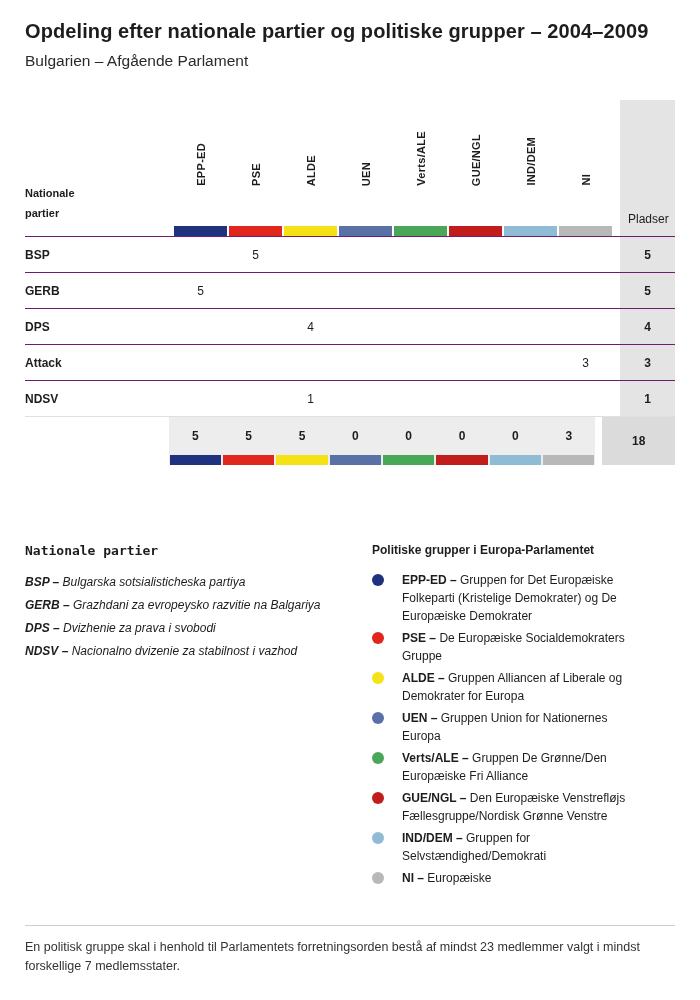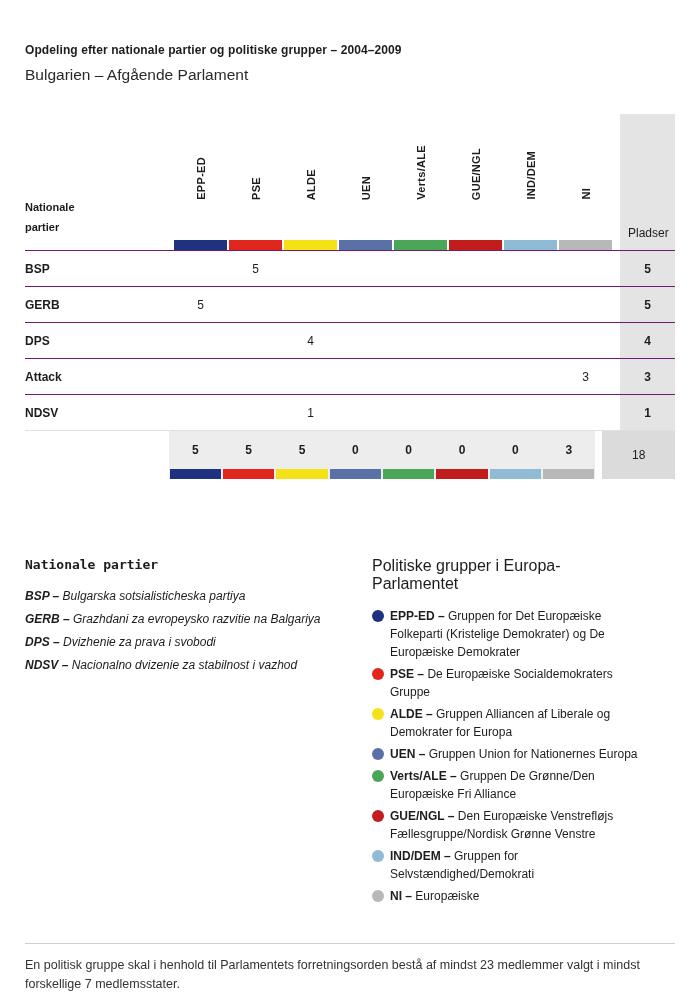--- a/index.html
+++ b/index.html
@@ -1,18 +1,18 @@
 <!DOCTYPE html>
 <html><head>
 <meta charset="utf-8">
 <style>
   html,body{margin:0;padding:0;background:#fff;}
   body{width:700px;height:1000px;overflow:hidden;font-family:"Liberation Sans",sans-serif;color:#1d1d1b;}
   .container{padding:20px 25px 0;}
-  .title{font-size:12px;font-weight:700;letter-spacing:.1px;margin-top:23px;}
+  .title{font-size:20px;font-weight:700;letter-spacing:.1px;}
   .subtitle{font-size:15.5px;font-weight:400;margin-top:9px;color:#2a2a2a;}
 
   
   .table{margin-top:30px;}
   .hrow,.brow,.trow{display:flex;}
   .hrow{height:136px;}
   .hcell-party{width:148px;display:flex;align-items:flex-end;}
   .nat-label{font-size:11px;font-weight:700;width:56px;word-break:break-all;line-height:1.8;margin-bottom:12px;}
   .hcell{width:55px;display:flex;flex-direction:column;justify-content:flex-end;align-items:center;}
   .vlabel{writing-mode:vertical-rl;transform:rotate(180deg);font-size:11px;font-weight:700;letter-spacing:.3px;margin-bottom:40px;}
@@ -22,32 +22,32 @@
 
   .brow{height:35px;border-top:1px solid #701a75;}
   .bcell-party{width:148px;display:flex;align-items:center;font-size:12px;font-weight:700;}
   .bcell{width:55px;display:flex;align-items:center;justify-content:center;font-size:12px;}
   .bcell-seats{width:55px;background:#e4e4e4;display:flex;align-items:center;justify-content:center;font-size:12px;font-weight:700;}
 
   .trow{height:48px;border-top:1px solid #e0e0e0;}
   .tcell-party{width:148px;}
   .tcell{width:55px;background:#ededed;display:flex;flex-direction:column;}
   .tcell .num{flex:1;display:flex;align-items:center;justify-content:center;font-size:12px;font-weight:700;}
-  .tcell-seats{width:75px;background:#dbdbdb;display:flex;align-items:center;justify-content:center;font-size:12px;font-weight:400;}
+  .tcell-seats{width:75px;background:#dbdbdb;display:flex;align-items:center;justify-content:center;font-size:12px;font-weight:700;}
 
   
   .legends{display:flex;margin-top:78px;}
   .leg-left{width:320px;}
   .leg-title-mono{font-family:"DejaVu Sans Mono",monospace;font-size:13px;font-weight:700;}
   .nat-items{margin-top:13px;font-style:italic;}
   .nat-item{font-size:12px;line-height:23px;}
   .leg-right{width:272px;margin-left:27px;}
-  .grp-title{font-size:16px;font-weight:400;}
+  .grp-title{font-size:12px;font-weight:700;}
   .grp-items{margin-top:14px;}
-  .grp-item{display:flex;margin-bottom:4px;font-size:12px;line-height:18px;}
+  .grp-item{display:flex;margin-bottom:4px;font-size:12px;line-height:18px;gap:12px;}
   .dot{width:12px;height:12px;border-radius:50%;flex:none;margin:3px 6px 0 0;}
   .grp-text{flex:1;}
 
   
   .rule{border:none;border-top:1px solid #cfcfcf;margin:34px 0 0;}
   .footnote{margin-top:12px;font-size:12.5px;line-height:19px;color:#333;max-width:640px;}
   .bottom{display:flex;justify-content:space-between;align-items:center;margin-top:24px;}
   .kilde{font-size:13px;}
   .kilde b{font-weight:700;}
   .ep-logo{display:flex;align-items:center;gap:8px;}

